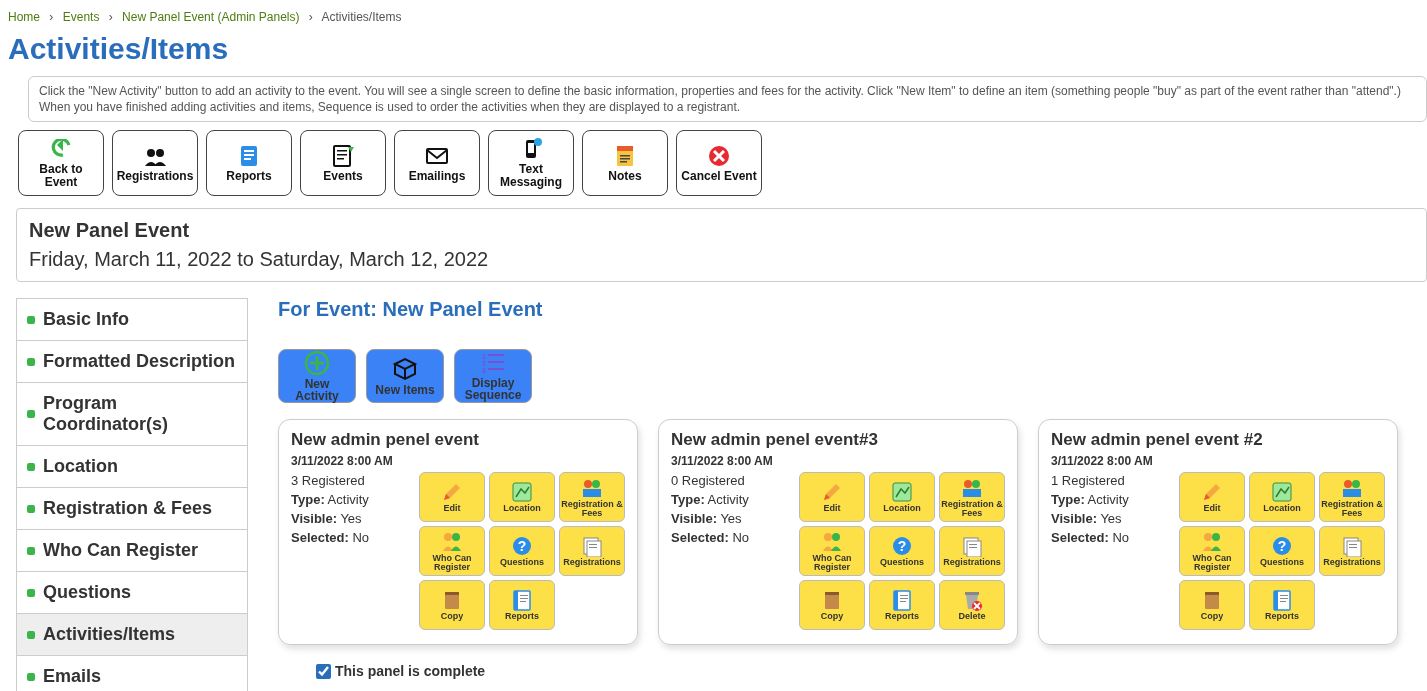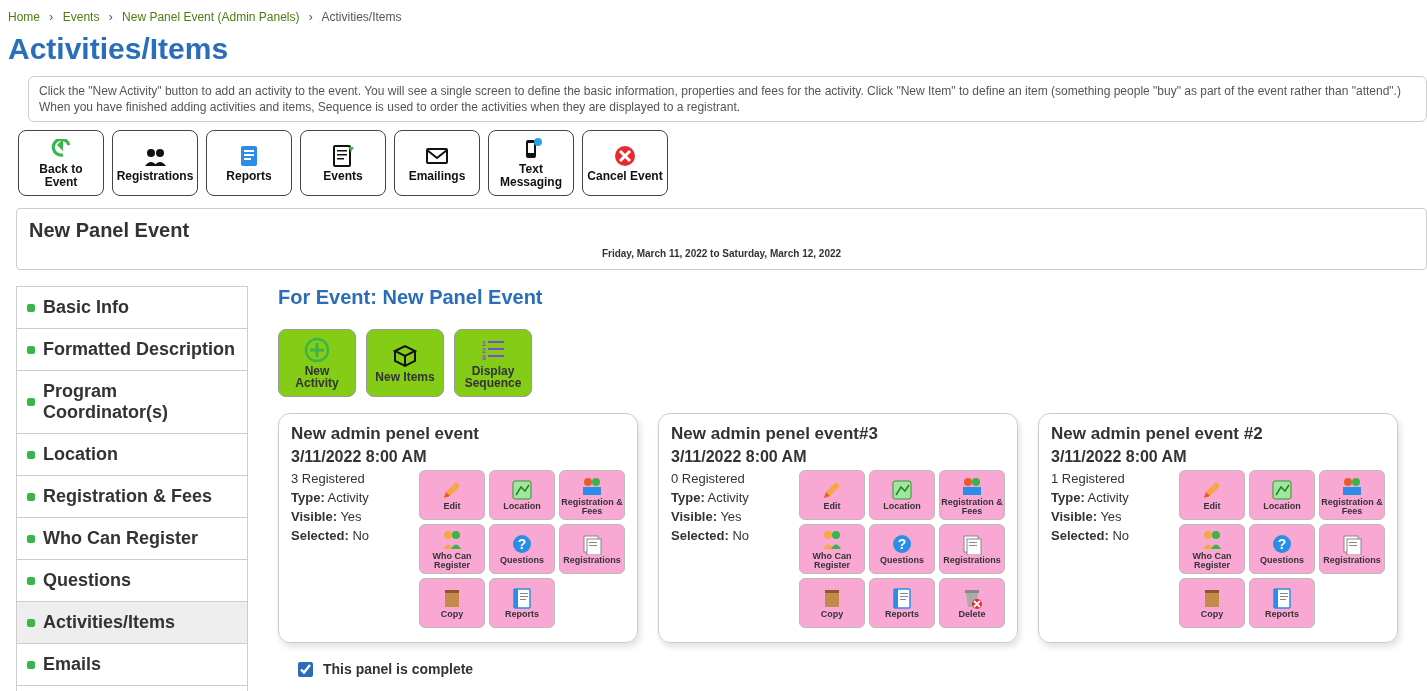--- a/index.html
+++ b/index.html
@@ -14,51 +14,51 @@
 
   .info-box { border: 1px solid #ccc; border-radius: 6px; padding: 6px 10px; margin: 0 0 8px 20px; font-size: 12px; color: #555; line-height: 1.35; }
 
   .toolbar { display: flex; gap: 8px; margin: 0 0 12px 10px; }
   .tool-btn { border: 1px solid #444; border-radius: 8px; width: 86px; height: 66px; display: flex; flex-direction: column; align-items: center; justify-content: center; gap: 2px; background: #fff; cursor: pointer; padding: 4px; }
   .tool-btn .icon { height: 24px; display: flex; align-items: center; justify-content: center; }
   .tool-btn .lbl { font-size: 12px; font-weight: bold; text-align: center; line-height: 1.1; color: #111; }
 
   .event-header { border: 1px solid #ccc; border-radius: 4px; padding: 10px 12px; margin: 0 0 16px 8px; }
   .event-header .name { font-size: 20px; font-weight: bold; }
-  .event-header .date { font-size: 10px; font-weight: bold; margin-top: 6px; text-align: center; }
+  .event-header .date { font-size: 20px; font-weight: normal; margin-top: 6px; }
 
   .content-row { display: flex; align-items: flex-start; gap: 30px; margin-left: 8px; }
 
   .side-menu { width: 232px; border: 1px solid #ccc; }
   .side-item { padding: 10px 10px; border-bottom: 1px solid #ccc; display: flex; align-items: center; gap: 8px; font-size: 18px; font-weight: bold; cursor: pointer; }
   .side-item:last-child { border-bottom: none; }
   .side-item.active { background: #eee; }
   .dot { width: 8px; height: 8px; background: #3ab54a; border-radius: 2px; flex-shrink: 0; }
 
   .main { flex: 1; }
-  .for-event { color: #2a6ebb; font-size: 20px; font-weight: bold; margin-bottom: 20px; }
+  .for-event { color: #2a6ebb; font-size: 20px; font-weight: bold; margin-bottom: 28px; }
   
   .sub-toolbar { display: flex; gap: 10px; margin-bottom: 16px; }
-  .sub-btn { border: 1px solid #999; border-radius: 8px; width: 78px; height: 68px; display: flex; flex-direction: column; align-items: center; justify-content: center; gap: 2px; background: #84cc16; cursor: pointer; padding: 4px; }
+  .sub-btn { border: 1px solid #999; border-radius: 8px; width: 78px; height: 54px; display: flex; flex-direction: column; align-items: center; justify-content: center; gap: 2px; background: #3b82f6; cursor: pointer; padding: 4px; }
   .sub-btn .icon { height: 26px; display: flex; align-items: center; justify-content: center; }
   .sub-btn .lbl { font-size: 12px; font-weight: bold; text-align: center; line-height: 1.05; }
 
   .cards { display: flex; gap: 20px; flex-wrap: wrap; }
   .card { width: 360px; border: 1px solid #ccc; border-radius: 12px; padding: 10px 12px 14px 12px; box-shadow: 2px 4px 6px rgba(0,0,0,0.12); }
   .card-title { font-size: 17px; font-weight: bold; margin-bottom: 4px; }
-  .card-date { font-size: 16px; font-weight: bold; margin-bottom: 4px; }
+  .card-date { font-size: 12px; font-weight: bold; margin-bottom: 4px; }
   .card-body { display: flex; gap: 10px; }
   .card-meta { font-size: 13px; width: 130px; line-height: 1.45; }
   .card-meta b { font-weight: bold; }
   .card-actions { display: grid; grid-template-columns: repeat(3, 66px); gap: 4px; }
-  .act-btn { border: 1px solid #bbb; border-radius: 6px; height: 50px; display: flex; flex-direction: column; align-items: center; justify-content: center; gap: 1px; background: #f9a8d4; cursor: pointer; padding: 2px 1px; }
+  .act-btn { border: 1px solid #bbb; border-radius: 6px; height: 50px; display: flex; flex-direction: column; align-items: center; justify-content: center; gap: 1px; background: #fde047; cursor: pointer; padding: 2px 1px; }
   .act-btn .icon { height: 22px; display: flex; align-items: center; justify-content: center; }
   .act-btn .lbl { font-size: 9px; font-weight: bold; text-align: center; line-height: 1.0; }
 
-  .complete-row { margin-top: 18px; display: flex; align-items: center; gap: 10px; font-size: 14px; font-weight: bold; margin-left: 20px; }
+  .complete-row { margin-top: 18px; display: flex; align-items: center; gap: 4px; font-size: 14px; font-weight: bold; margin-left: 38px; }
   .complete-row input { width: 15px; height: 15px; accent-color: #2a6ebb; }
 
   svg { display: block; }
 </style>
 </head>
 <body>
 
 <svg width="0" height="0" style="position:absolute">
   <defs>
     <g id="i-back">
@@ -225,20 +225,28 @@
       </span>
     <span class="lbl">Emailings</span>
   </div>
   <div class="tool-btn">
     <span class="icon">
         <svg width="24" height="22">
           <use href="#i-sms"></use>
         </svg>
       </span>
     <span class="lbl">Text Messaging</span>
+  </div>
+  <div class="tool-btn">
+    <span class="icon">
+        <svg width="24" height="24">
+          <use href="#i-notes"></use>
+        </svg>
+      </span>
+    <span class="lbl">Notes</span>
   </div>
   <div class="tool-btn">
     <span class="icon">
         <svg width="24" height="24">
           <use href="#i-cancel"></use>
         </svg>
       </span>
     <span class="lbl">Cancel Event</span>
   </div>
 </div>

